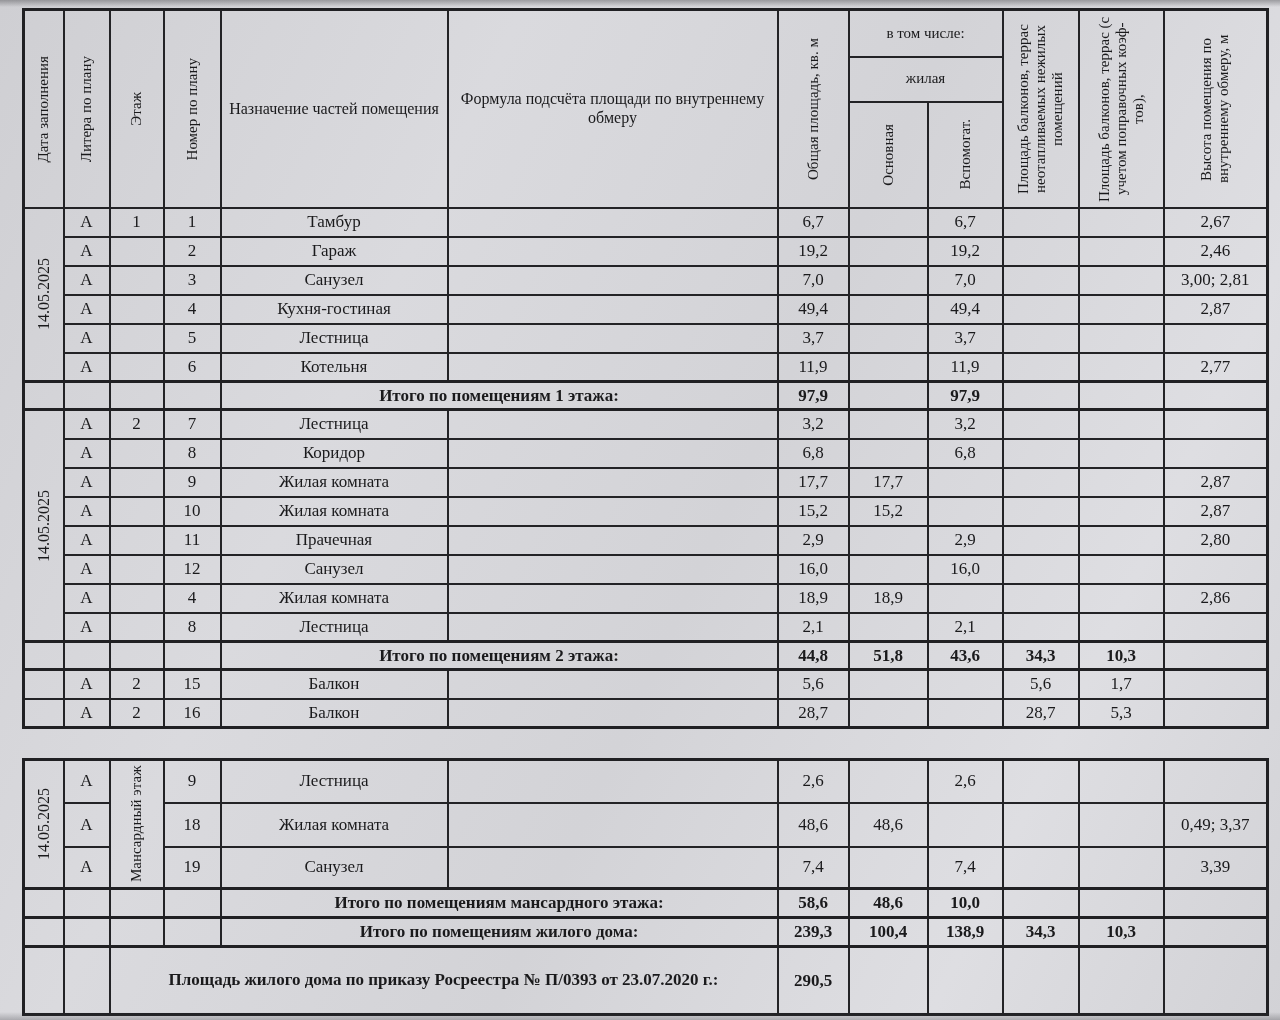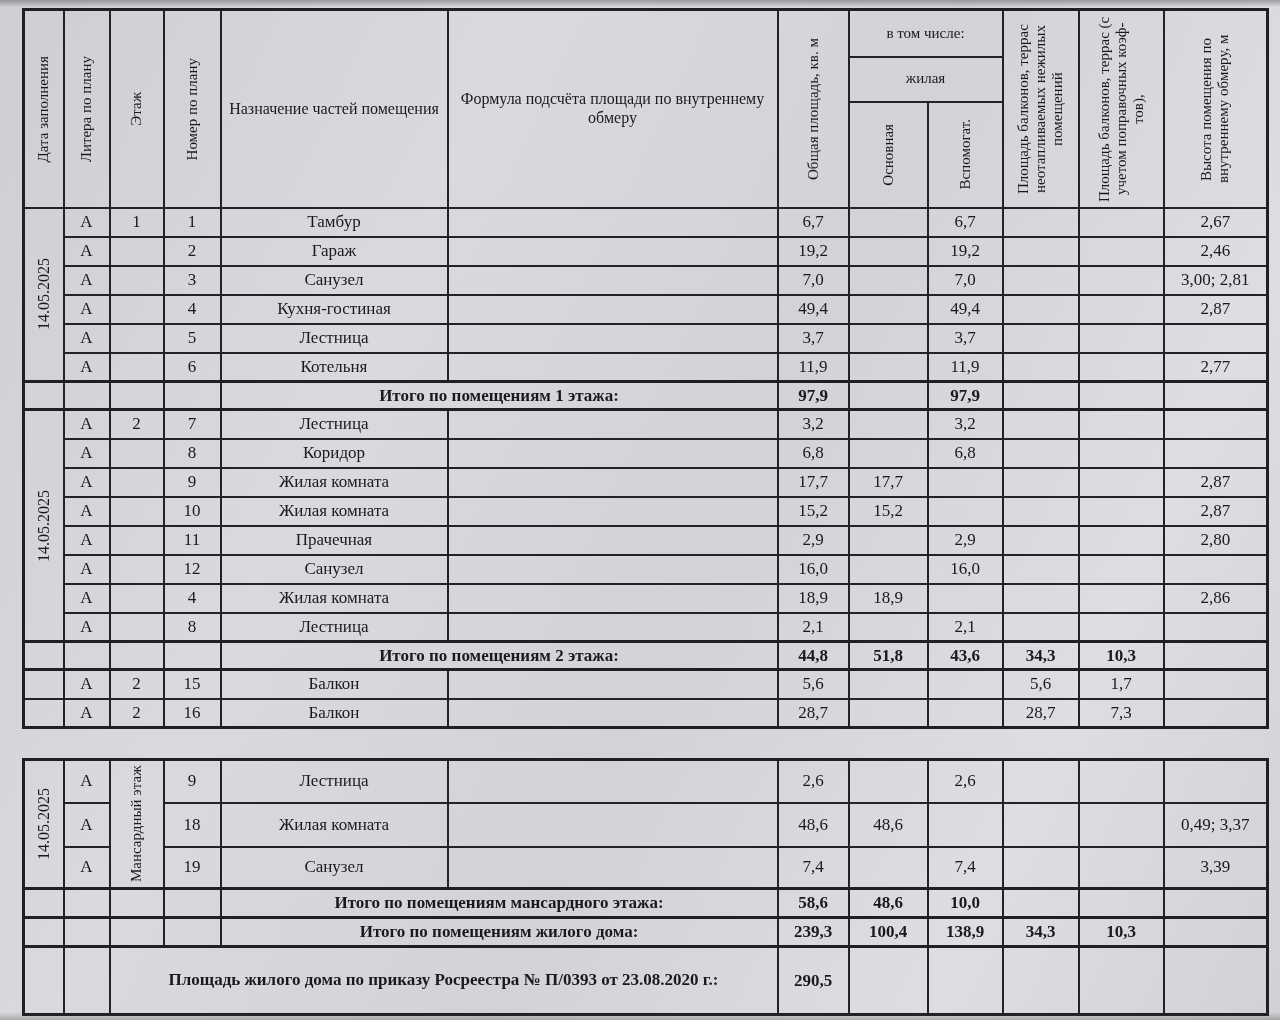--- a/index.html
+++ b/index.html
@@ -299,21 +299,21 @@
       <td></td>
       <td>А</td>
       <td>2</td>
       <td>16</td>
       <td class="name">Балкон</td>
       <td></td>
       <td>28,7</td>
       <td></td>
       <td></td>
       <td>28,7</td>
-      <td>7,3</td>
+      <td>5,3</td>
       <td></td>
     </tr>
   </tbody>
     </table>
 
   <table style="left:22px;top:758px;width:1244px;">
     <colgroup>
       <col style="width:40px">
         <col style="width:46px">
         <col style="width:54px">
@@ -388,21 +388,21 @@
       <td>239,3</td>
       <td>100,4</td>
       <td>138,9</td>
       <td>34,3</td>
       <td>10,3</td>
       <td></td>
     </tr>
     <tr style="height:68px" class="bold">
       <td></td>
       <td></td>
-      <td colspan="4" class="final-label">Площадь жилого дома по приказу Росреестра № П/0393 от 23.08.2020 г.:</td>
+      <td colspan="4" class="final-label">Площадь жилого дома по приказу Росреестра № П/0393 от 23.07.2020 г.:</td>
       <td>290,5</td>
       <td></td>
       <td></td>
       <td></td>
       <td></td>
       <td></td>
     </tr>
   </tbody>
     </table>
 

